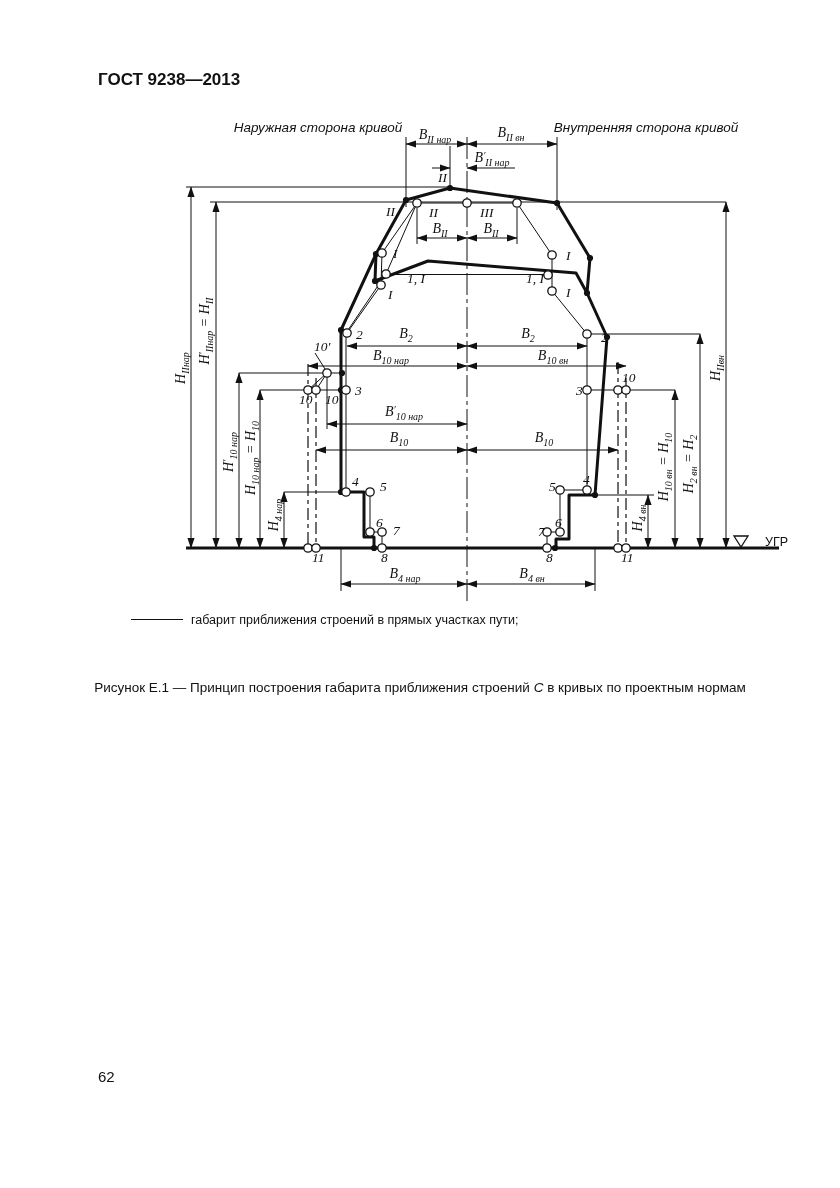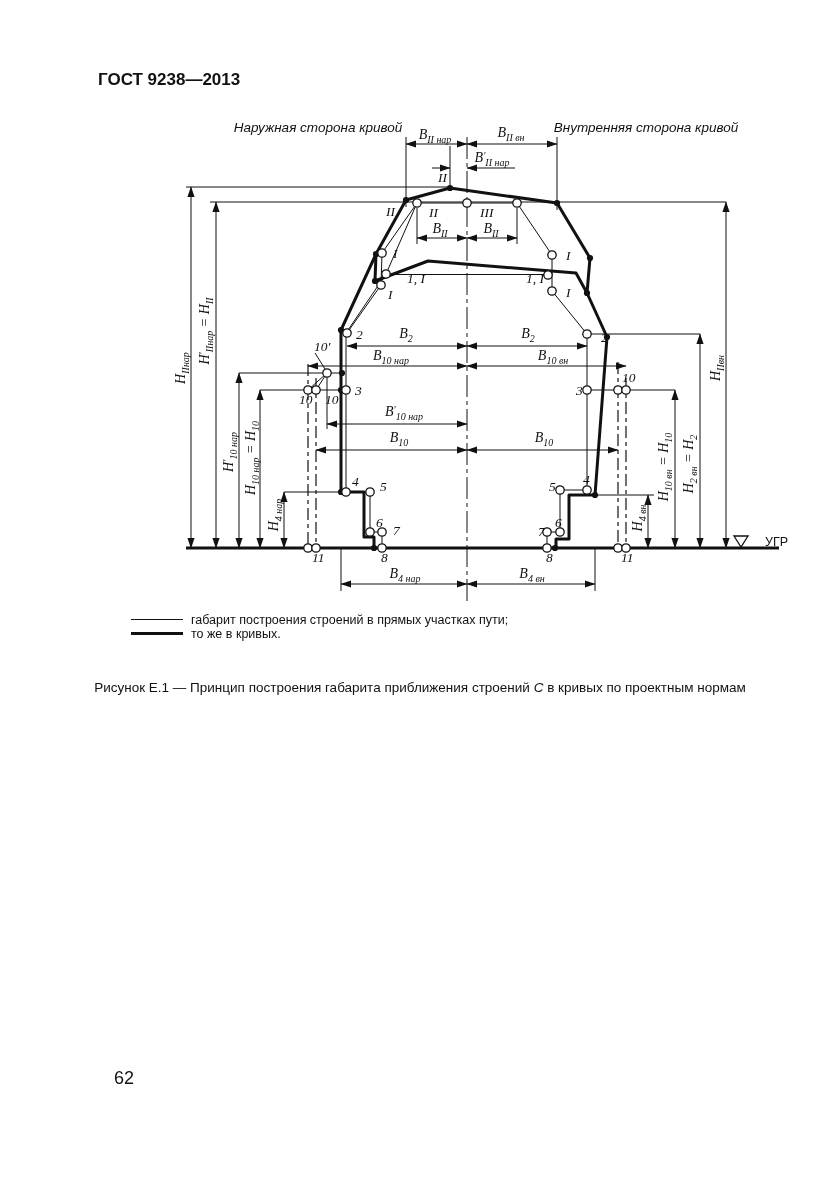--- a/index.html
+++ b/index.html
@@ -1,19 +1,19 @@
 <!DOCTYPE html>
 <html><head>
 <meta charset="utf-8">
 <style>
   html,body{margin:0;padding:0;}
   body{width:840px;height:1188px;background:#ffffff;position:relative;
        font-family:"Liberation Sans",sans-serif;color:#111;}
   .hdr{position:absolute;left:98px;top:70px;font-size:17px;font-weight:bold;}
-  .footer{position:absolute;left:114px;top:1068px;font-size:18px;}
+  .footer{position:absolute;left:98px;top:1068px;font-size:15px;}
   #diagram-wrap{position:absolute;left:0;top:95px;width:840px;height:515px;padding-left:34px;}
   svg text{fill:#111;}
   .side-label{font-family:"Liberation Sans",sans-serif;font-style:italic;font-size:13.5px;}
   .plbl{font-family:"Liberation Serif",serif;font-style:italic;font-size:13.5px;}
   .plbl.sans{font-family:"Liberation Sans",sans-serif;font-style:normal;font-size:12.5px;}
   .dlbl{font-family:"Liberation Serif",serif;font-style:italic;font-size:14px;}
   .dlbl .sub{font-size:10px;}
   .dlbl .sup{font-size:10px;}
   .thin{stroke:#111;stroke-width:1;fill:none;}
   .thick{stroke:#111;stroke-width:3;fill:none;stroke-linejoin:round;}
@@ -234,23 +234,19 @@
         <text x="634" y="467" class="dlbl" text-anchor="middle" transform="rotate(-90 634 467)"><tspan>Н</tspan><tspan class="sub" dy="3.5">10 вн</tspan><tspan dy="-3.5"> = Н</tspan><tspan class="sub" dy="3.5">10</tspan></text>
         <text x="659" y="464" class="dlbl" text-anchor="middle" transform="rotate(-90 659 464)"><tspan>Н</tspan><tspan class="sub" dy="3.5">2 вн</tspan><tspan dy="-3.5"> = Н</tspan><tspan class="sub" dy="3.5">2</tspan></text>
         <text x="686" y="368" class="dlbl" text-anchor="middle" transform="rotate(-90 686 368)"><tspan>Н</tspan><tspan class="sub" dy="3.5">IIвн</tspan></text>
       </g>
 </svg>
 </div>
 
 <div class="legend">
   <div class="legend-row">
     <span class="ls thin-s"></span>
-    <span>габарит построения строений в прямых участках пути;</span>
-  </div>
-  <div class="legend-row">
-    <span class="ls thick-s"></span>
-    <span>то же в кривых.</span>
+    <span>габарит приближения строений в прямых участках пути;</span>
   </div>
 </div>
 
 <div class="caption"><span>Рисунок Е.1 — Принцип построения габарита приближения строений </span><span class="it">С</span><span> в кривых по проектным нормам</span></div>
 
 <div class="footer">62</div>
 
 </body></html>

